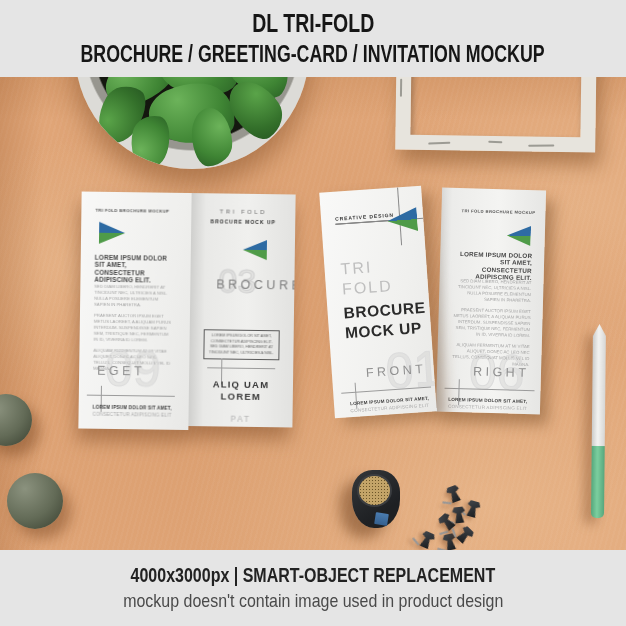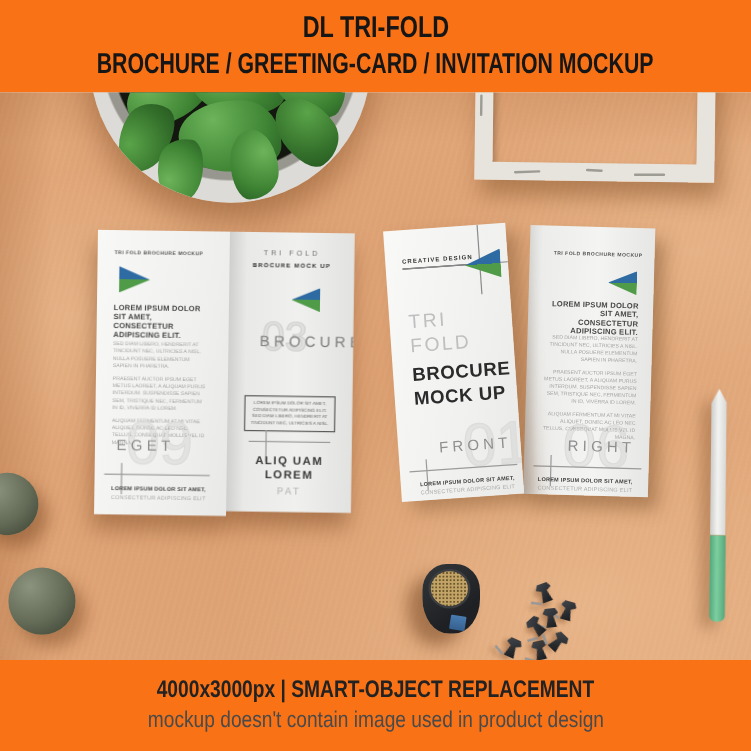--- a/index.html
+++ b/index.html
@@ -1,20 +1,20 @@
 <!DOCTYPE html>
 <html><head>
 <meta charset="utf-8">
 <style>
   * { margin:0; padding:0; box-sizing:border-box; }
   html,body { width:626px; height:626px; background:#fff; font-family:"Liberation Sans", sans-serif; }
   .canvas { position:relative; width:626px; height:626px; background:#fff; overflow:hidden; }
 
   
-  .band { position:absolute; left:0; width:626px; display:flex; flex-direction:column; align-items:center; justify-content:center; text-align:center; background:#f97316; }
+  .band { position:absolute; left:0; width:626px; display:flex; flex-direction:column; align-items:center; justify-content:center; text-align:center; background:#e5e5e5; }
   .band-top { top:0; height:77px; gap:2px; }
   .band-bottom { top:550px; height:76px; gap:3px; }
   .t1 { font-size:25px; font-weight:bold; color:#161616; transform:scaleX(.78); letter-spacing:0; white-space:nowrap; }
   .t2 { font-size:24px; font-weight:bold; color:#161616; transform:scaleX(.74); white-space:nowrap; }
   .f1 { font-size:20px; font-weight:bold; color:#222; transform:scaleX(.80); white-space:nowrap; }
   .f2 { font-size:19px; color:#4a4a4a; transform:scaleX(.84); white-space:nowrap; }
 
   
   .photo { position:absolute; left:0; top:77px; width:626px; height:473px; overflow:hidden;
     background:
@@ -164,21 +164,21 @@
       </div>
       <div class="panel bl-right">
         <div class="center-brand-light" style="top:15px;">TRI FOLD</div>
         <div class="center-brand-bold" style="top:25px;">BROCURE MOCK UP</div>
         <div class="tri tri-left" style="left:52px;top:46px;width:24px;height:20px;"></div>
         <div class="wm" style="left:28px;top:70px;font-size:34px;-webkit-text-stroke-color:#cfcfcf;">03</div>
         <div class="tab" style="left:26px;top:84px;color:#7d7d7d;">BROCURE</div>
         <div class="box-note" style="left:14px;top:136px;width:76px;">LOREM IPSUM DOLOR SIT AMET, CONSECTETUR ADIPISCING ELIT. SED DIAM LIBERO, HENDRERIT AT TINCIDUNT NEC, ULTRICIES A NISL.</div>
         <div class="rule" style="left:18px;width:68px;top:174px;"></div>
         <div class="alt-b" style="left:20px;top:185px;width:64px;">ALIQ UAM LOREM</div>
-        <div class="alt-l" style="left:20px;top:211px;width:64px;font-family:Liberation Mono, monospace;">PAT</div>
+        <div class="alt-l" style="left:20px;top:221px;width:64px;font-family:Liberation Mono, monospace;">PAT</div>
       </div>
     </div>
 
     <div class="brochure-right">
       <div class="panel br-right">
         <div class="brand-tiny" style="right:10px;top:20px;text-align:right;">TRI FOLD BROCHURE MOCKUP</div>
         <div class="tri tri-left" style="left:66px;top:36px;width:24px;height:20px;"></div>
         <div class="heading-sm" style="left:10px;top:62px;right:12px;text-align:right;">LOREM IPSUM DOLOR SIT AMET, CONSECTETUR ADIPISCING ELIT.</div>
         <div style="position:absolute;left:14px;top:90px;right:12px;text-align:right;">
           <div class="para">SED DIAM LIBERO, HENDRERIT AT TINCIDUNT NEC, ULTRICIES A NISL. NULLA POSUERE ELEMENTUM SAPIEN IN PHARETRA.</div>

